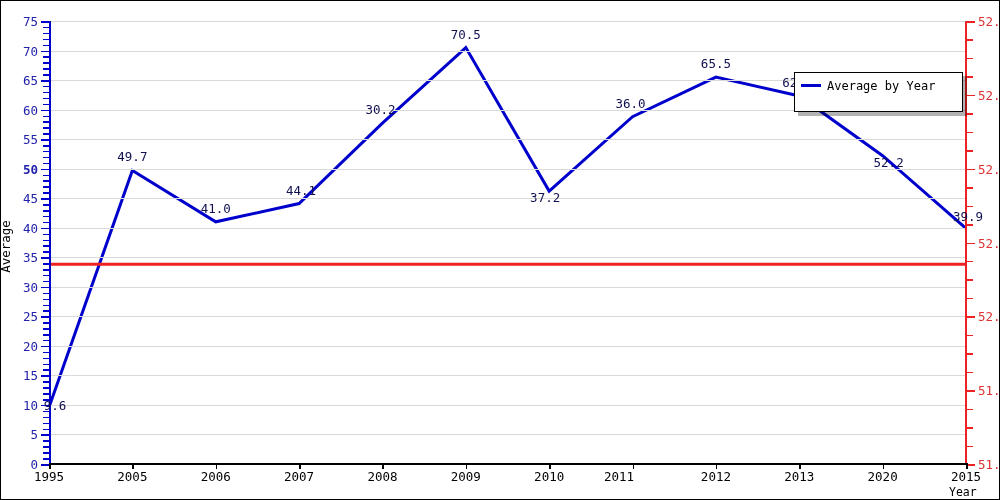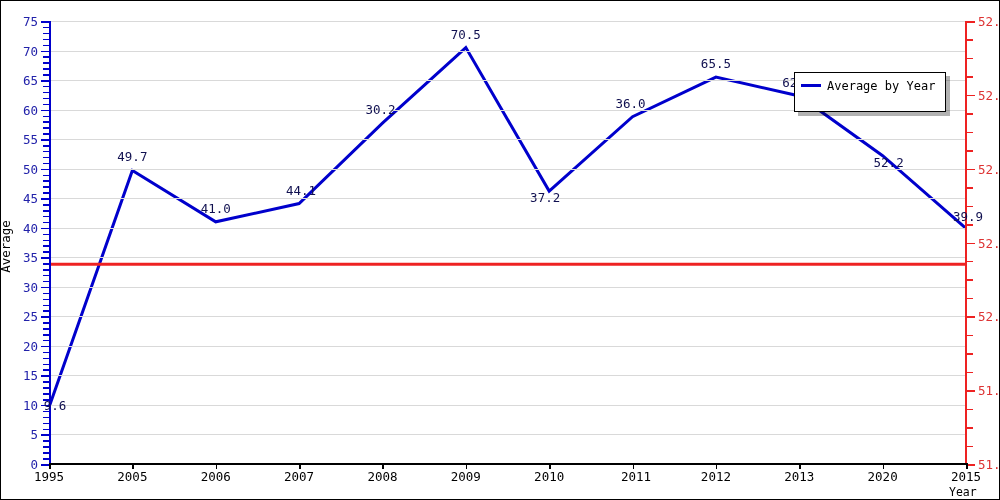--- a/index.html
+++ b/index.html
@@ -130,21 +130,21 @@
     position: absolute;
     font-size: 12.5px;
     color: #101050;
     white-space: nowrap;
     transform: translate(-50%, -100%);
   }
   #legend-box {
     position: absolute;
     left: 793px;
     top: 71px;
-    width: 152px;
+    width: 169px;
     height: 40px;
     background: #ffffff;
     border: 1.5px solid #000000;
     box-sizing: border-box;
     box-shadow: 4px 4px 0 rgba(0,0,0,0.30);
     padding: 4px 6px;
   }
   .legend-row {
     display: flex;
     align-items: center;
@@ -325,21 +325,21 @@
       <div class="lbl-left" style="top: 463px;">0</div>
       <div class="lbl-left" style="top: 433.467px;">5</div>
       <div class="lbl-left" style="top: 403.933px;">10</div>
       <div class="lbl-left" style="top: 374.4px;">15</div>
       <div class="lbl-left" style="top: 344.867px;">20</div>
       <div class="lbl-left" style="top: 315.333px;">25</div>
       <div class="lbl-left" style="top: 285.8px;">30</div>
       <div class="lbl-left" style="top: 256.267px;">35</div>
       <div class="lbl-left" style="top: 226.733px;">40</div>
       <div class="lbl-left" style="top: 197.2px;">45</div>
-      <div class="lbl-left" style="top: 167.667px;">50</div>
+      <div class="lbl-left" style="top: 167.667px; font-weight: bold;">50</div>
       <div class="lbl-left" style="top: 138.133px;">55</div>
       <div class="lbl-left" style="top: 108.6px;">60</div>
       <div class="lbl-left" style="top: 79.0667px;">65</div>
       <div class="lbl-left" style="top: 49.5333px;">70</div>
       <div class="lbl-left" style="top: 20px;">75</div>
     </div>
   <div id="labels-right">
       <div class="lbl-right" style="top: 463px;">51.6</div>
       <div class="lbl-right" style="top: 389.167px;">51.8</div>
       <div class="lbl-right" style="top: 315.333px;">52.0</div>
@@ -349,21 +349,21 @@
       <div class="lbl-right" style="top: 20px;">52.8</div>
     </div>
   <div id="labels-bottom">
       <div class="lbl-bottom" style="left: 48px;">1995</div>
       <div class="lbl-bottom" style="left: 131.364px;">2005</div>
       <div class="lbl-bottom" style="left: 214.727px;">2006</div>
       <div class="lbl-bottom" style="left: 298.091px;">2007</div>
       <div class="lbl-bottom" style="left: 381.455px;">2008</div>
       <div class="lbl-bottom" style="left: 464.818px;">2009</div>
       <div class="lbl-bottom" style="left: 548.182px;">2010</div>
-      <div class="lbl-bottom" style="left: 635px;">2011</div>
+      <div class="lbl-bottom" style="left: 618px;">2011</div>
       <div class="lbl-bottom" style="left: 714.909px;">2012</div>
       <div class="lbl-bottom" style="left: 798.273px;">2013</div>
       <div class="lbl-bottom" style="left: 881.636px;">2020</div>
       <div class="lbl-bottom" style="left: 965px;">2015</div>
     </div>
 
   <div id="point-labels">
       <div class="pt-label" style="left: 54px; top: 412.296px;">9.6</div>
       <div class="pt-label" style="left: 131.364px; top: 163.439px;">49.7</div>
       <div class="pt-label" style="left: 214.727px; top: 214.827px;">41.0</div>

